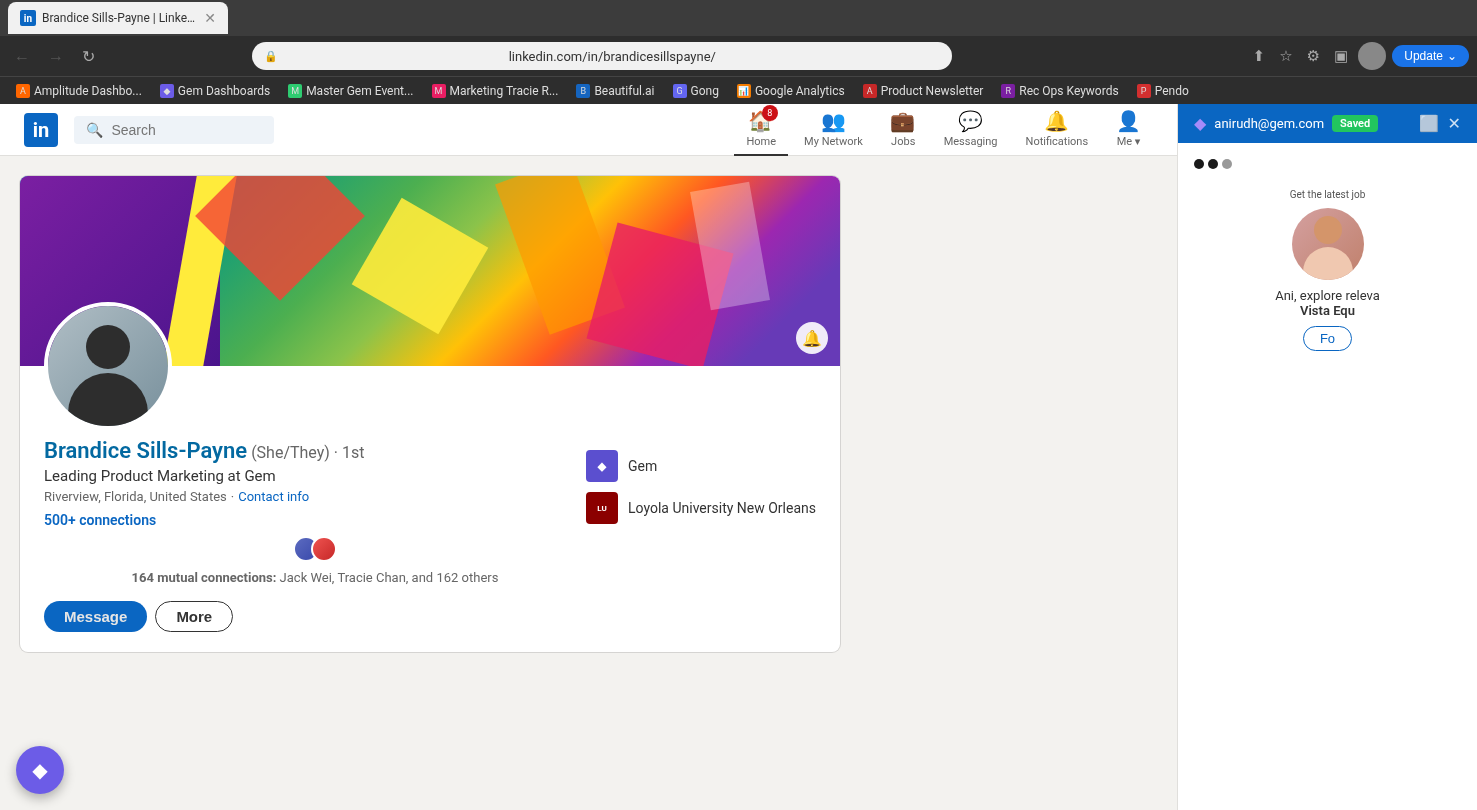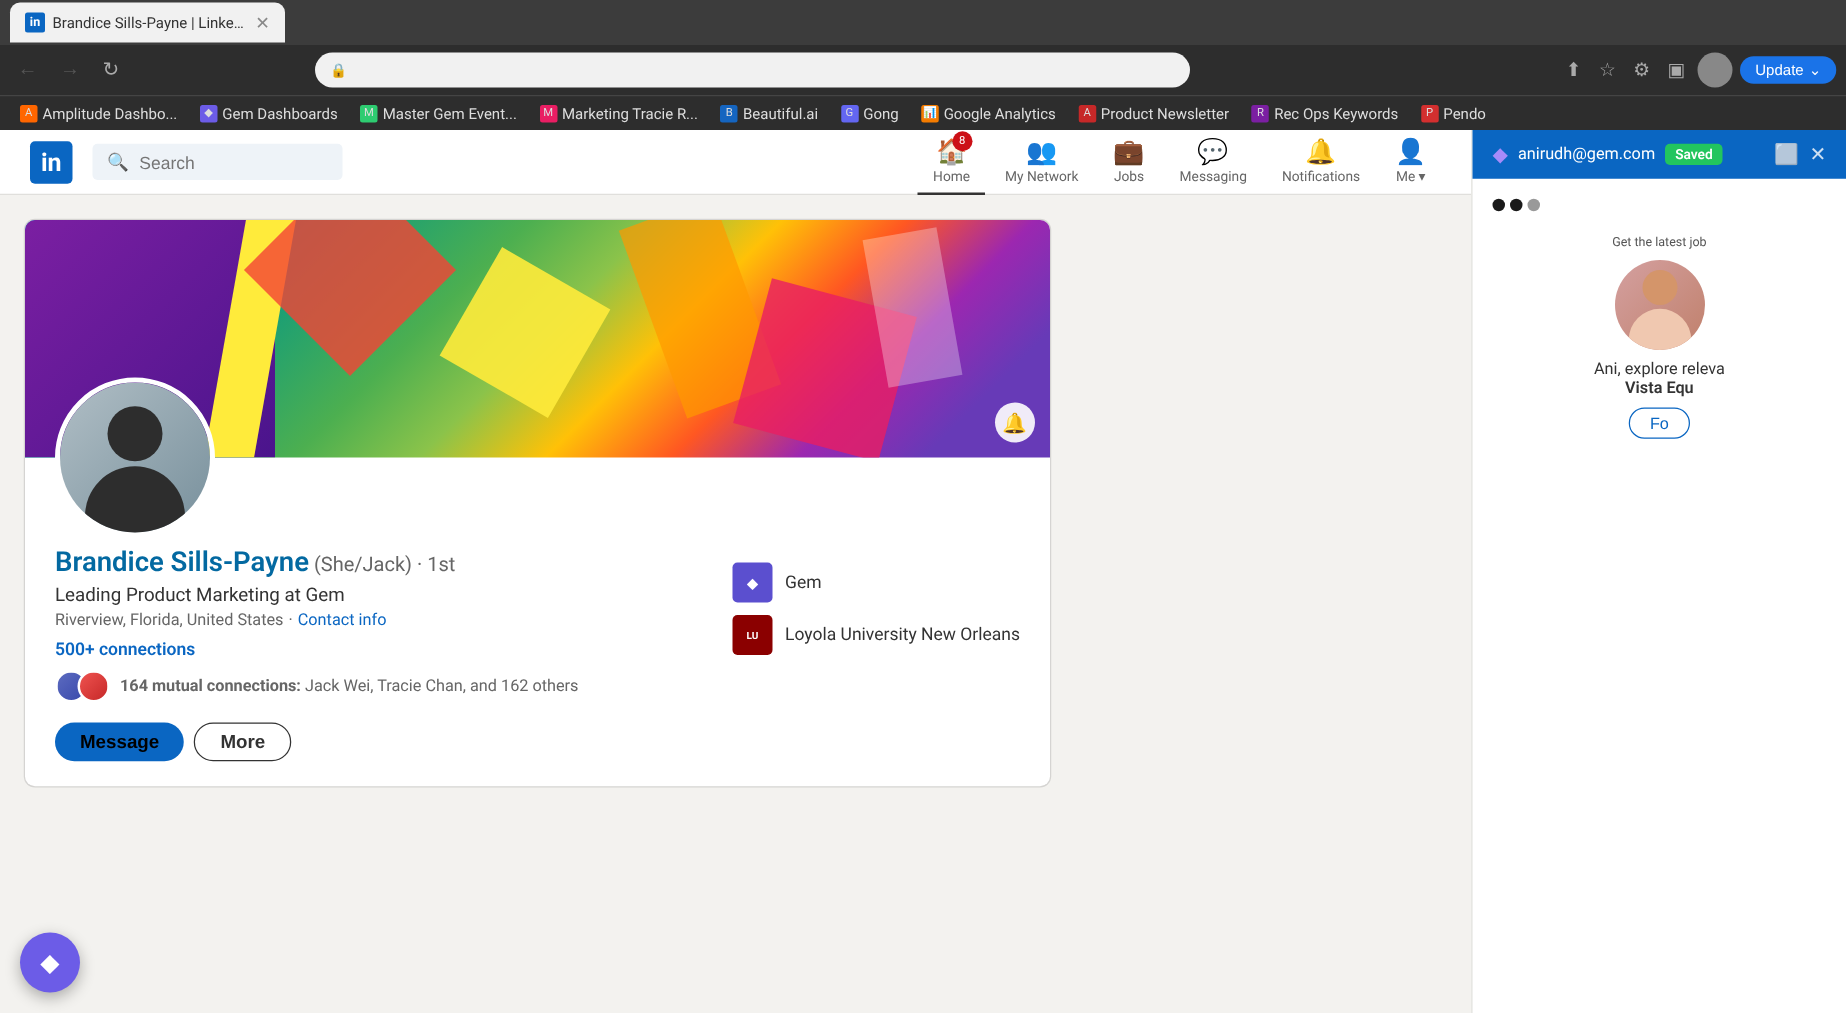--- a/index.html
+++ b/index.html
@@ -81,30 +81,30 @@
 
     .profile-info { padding: 0 24px 20px; }
     .profile-name-row { display: flex; align-items: flex-start; justify-content: space-between; margin-top: 8px; }
     .profile-name { font-size: 22px; font-weight: 600; color: #0369a1; }
     .profile-pronouns { font-size: 16px; font-weight: 400; color: #666; }
     .profile-degree { font-size: 16px; color: #666; }
     .profile-headline { font-size: 15px; color: #333; margin-top: 4px; }
     .profile-location { font-size: 13px; color: #666; margin-top: 4px; display: flex; align-items: center; gap: 4px; }
     .contact-info-link { color: #0a66c2; cursor: pointer; text-decoration: none; font-size: 13px; }
     .profile-connections { font-size: 14px; color: #0a66c2; margin-top: 8px; cursor: pointer; font-weight: 600; }
-    .mutual-connections { display: flex; align-items: center; gap: 8px; margin-top: 8px; }
+    .mutual-connections { display: flex; align-items: center; gap: 8px; margin-top: 8px; flex-direction: column; }
     .mutual-avatars { display: flex; }
     .mutual-avatar { width: 26px; height: 26px; border-radius: 50%; border: 2px solid white; background: #888; margin-left: -8px; overflow: hidden; }
     .mutual-avatar:first-child { margin-left: 0; }
     .mutual-avatar-1 { background: linear-gradient(135deg, #5c6bc0, #3949ab); }
     .mutual-avatar-2 { background: linear-gradient(135deg, #ef5350, #c62828); }
     .mutual-text { font-size: 13px; color: #666; }
 
     .profile-actions { display: flex; gap: 8px; margin-top: 16px; }
-    .btn-message { background: #0a66c2; color: #000000; border: none; border-radius: 20px; padding: 6px 20px; font-size: 15px; font-weight: 600; cursor: pointer; }
+    .btn-message { background: #0a66c2; color: #e5e5e5; border: none; border-radius: 20px; padding: 6px 20px; font-size: 15px; font-weight: 600; cursor: pointer; }
     .btn-more { background: white; color: #333; border: 1.5px solid #333; border-radius: 20px; padding: 6px 20px; font-size: 15px; font-weight: 600; cursor: pointer; }
     .company-row { display: flex; align-items: center; gap: 10px; }
     .company-logo { width: 32px; height: 32px; border-radius: 4px; display: flex; align-items: center; justify-content: center; font-size: 11px; font-weight: bold; flex-shrink: 0; }
     .company-logo-gem { background: #5b4fcf; color: white; }
     .company-logo-loyola { background: #8b0000; color: white; font-size: 8px; }
     .company-name { font-size: 14px; color: #333; }
     .profile-left-info { flex: 1; }
     .profile-companies { display: flex; flex-direction: column; gap: 10px; margin-top: 20px; }
 
     
@@ -145,20 +145,21 @@
     </div>
   </div>
 
   <div class="browser-controls">
     <button class="nav-btn disabled">←</button>
     <button class="nav-btn disabled">→</button>
     <button class="nav-btn">↻</button>
 
     <div class="address-bar">
       <span class="lock-icon">🔒</span>
+      <span class="address-text">linkedin.com/in/brandicesillspayne/</span>
     </div>
 
     <div class="browser-actions">
       <button class="browser-action-btn">⬆</button>
       <button class="browser-action-btn">☆</button>
       <button class="browser-action-btn">⚙</button>
       <button class="browser-action-btn">▣</button>
       <div class="profile-circle"></div>
       <button class="update-btn">
         <span>Update</span>
@@ -279,21 +280,21 @@
             </div>
           </div>
         </div>
 
         <div class="profile-info">
           <div style="display:flex;justify-content:space-between;align-items:flex-start;">
             <div class="profile-left-info">
               <div class="profile-name-row">
                 <div>
                   <span class="profile-name">Brandice Sills-Payne</span>
-                  <span class="profile-pronouns">(She/Jack)</span>
+                  <span class="profile-pronouns">(She/They)</span>
                   <span class="profile-degree">· 1st</span>
                 </div>
               </div>
               <div class="profile-headline">Leading Product Marketing at Gem</div>
               <div class="profile-location">
                 <span>Riverview, Florida, United States</span>
                 <span>·</span>
                 <a class="contact-info-link">Contact info</a>
               </div>
               <div class="profile-connections">500+ connections</div>

